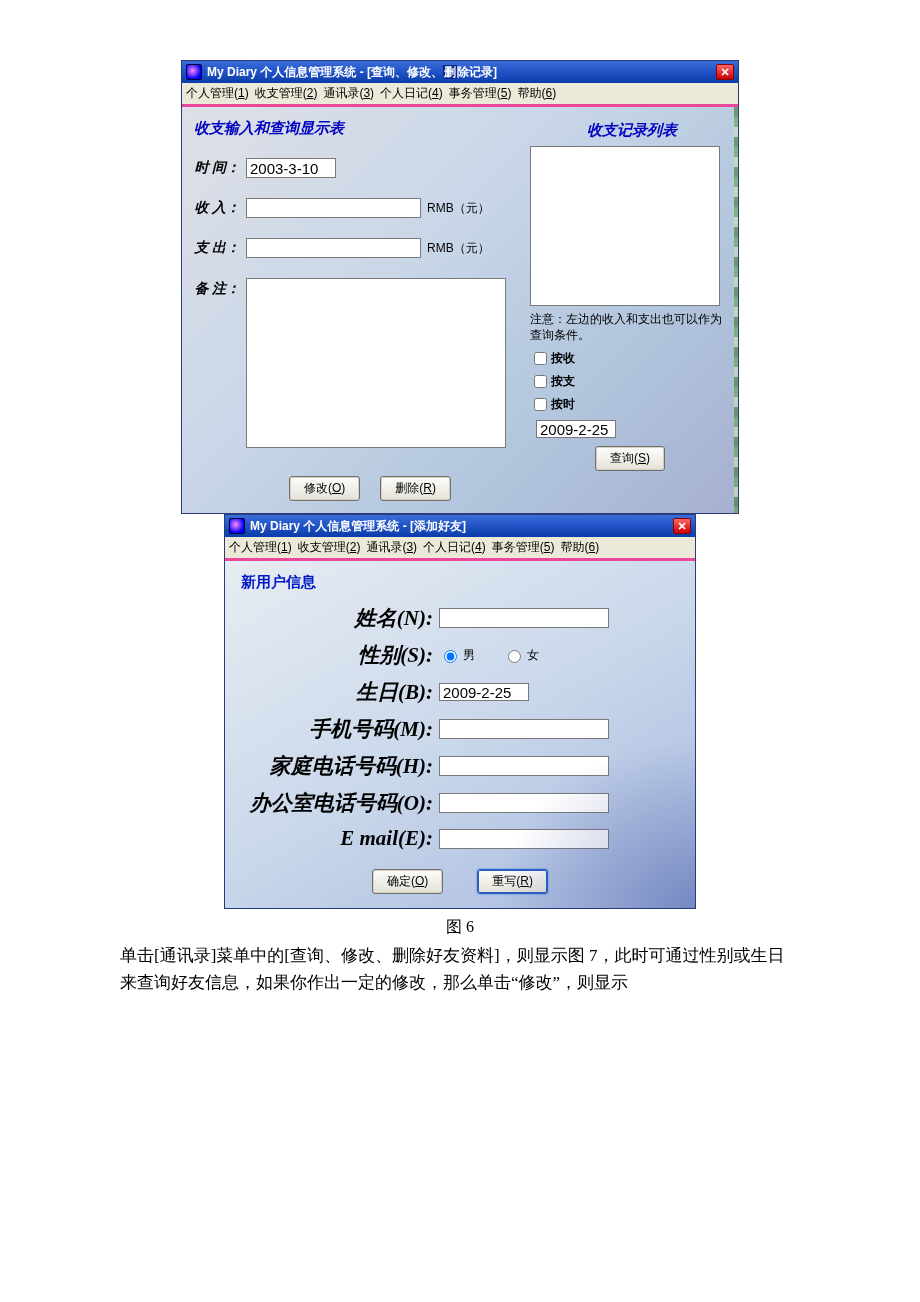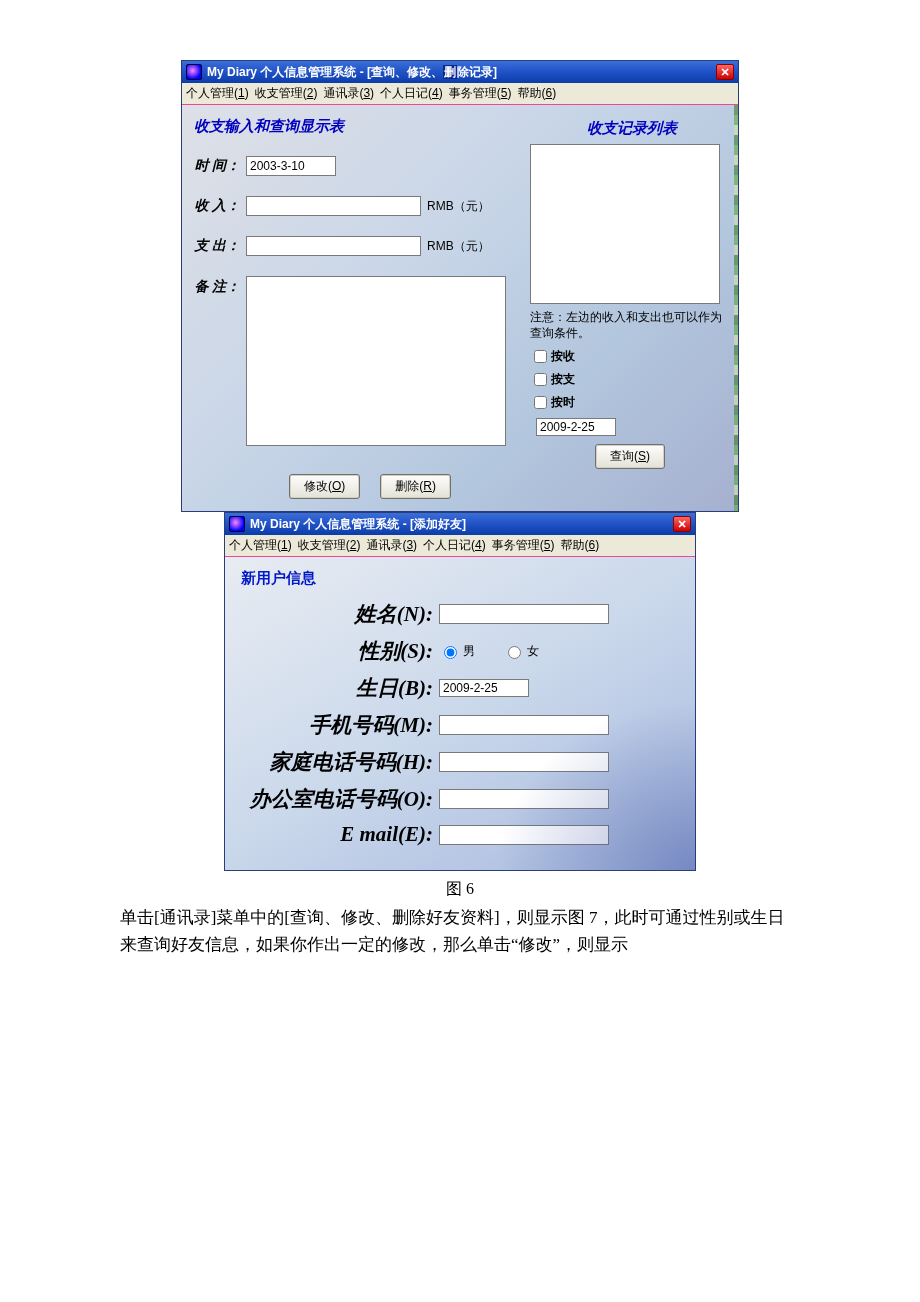--- a/index.html
+++ b/index.html
@@ -66,21 +66,21 @@
     border: 1px solid #800;
     border-radius: 2px;
     color: #fff;
     font-weight: bold;
     font-size: 11px;
     display: flex; align-items: center; justify-content: center;
     cursor: pointer;
   }
   .menubar {
     background: #ece9d8;
-    border-bottom: 1px solid #ec4899;
+    border-bottom: 3px solid #ec4899;
     padding: 2px 4px;
     display: flex;
     gap: 6px;
     font-size: 12px;
     color: #000;
   }
   .menubar span { cursor: default; }
   .menubar .uk { text-decoration: underline; }
 
   .client {
@@ -112,21 +112,21 @@
     color: #000;
     white-space: nowrap;
     text-align: right;
     padding-right: 6px;
   }
   .inp {
     background: #fff;
     border: 1px solid #7a7a7a;
     height: 20px;
     padding: 1px 3px;
-    font-size: 12px;
+    font-size: 15px;
     font-family: Tahoma, sans-serif;
     color: #000;
   }
   .inp.small { height: 18px; }
   .textarea {
     background: #fff;
     border: 1px solid #7a7a7a;
     width: 260px;
     height: 170px;
     resize: none;
@@ -335,19 +335,23 @@
       </div>
       <div class="form-row">
         <span class="lbl">办公室电话号码(O):</span>
         <div class="field"><input class="inp" style="width: 170px;"></div>
       </div>
       <div class="form-row">
         <span class="lbl">E mail(E):</span>
         <div class="field"><input class="inp" style="width: 170px;"></div>
       </div>
 
+      <div class="btnrow2">
+        <button class="btn">确定(<span class="underl">O</span>)</button>
+        <button class="btn default">重写(<span class="underl">R</span>)</button>
+      </div>
     </div>
   </div>
 
   <div class="caption">图 6</div>
   <div class="paragraph">单击[通讯录]菜单中的[查询、修改、删除好友资料]，则显示图 7，此时可通过性别或生日来查询好友信息，如果你作出一定的修改，那么单击“修改”，则显示</div>
 
 </div>
 
 </body></html>

